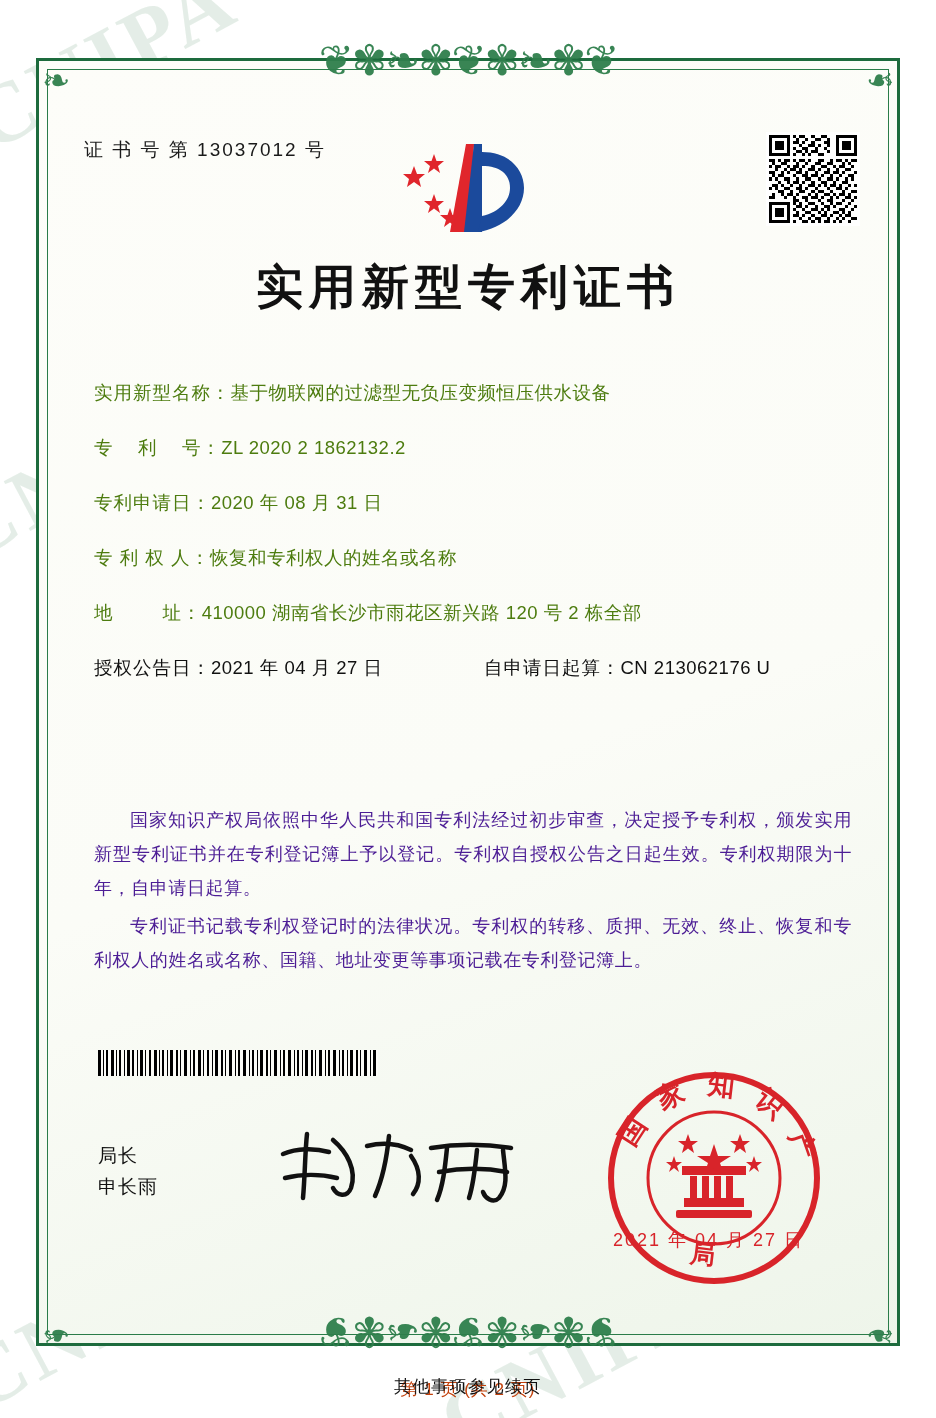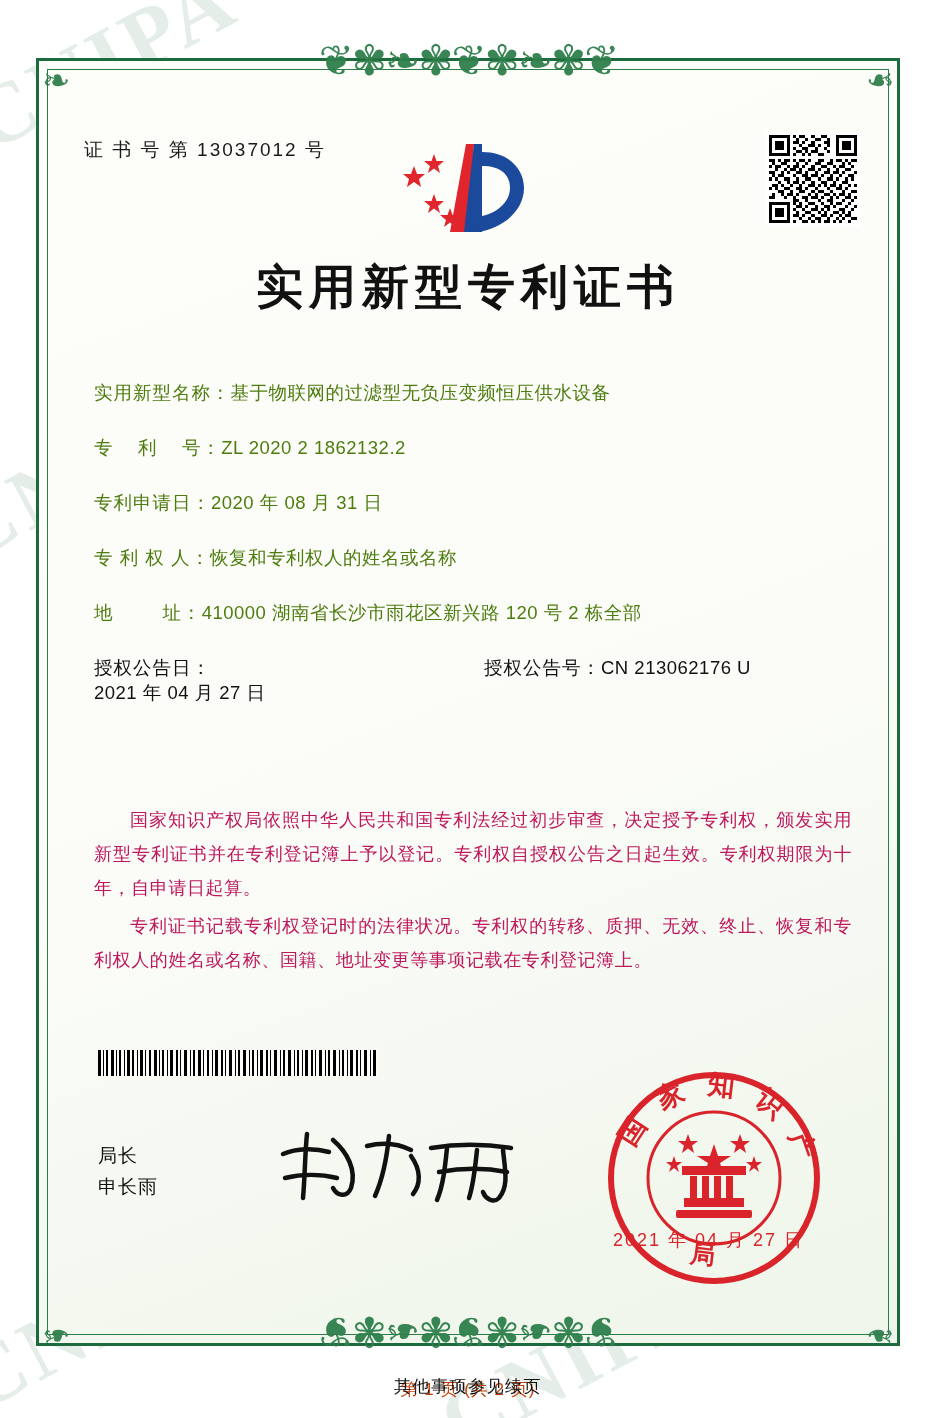--- a/index.html
+++ b/index.html
@@ -171,30 +171,30 @@
     align-items: baseline;
     margin-bottom: 24px;
     font-size: 18.5px;
     color: #111;
     font-family: "Liberation Sans", sans-serif;
   }
   .row-split .half {
     display: flex;
     align-items: baseline;
   }
-  .row-split .half.left { width: 390px; flex-direction: column; }
+  .row-split .half.left { width: 390px; }
 
   .paras {
     position: absolute;
     left: 58px;
     right: 48px;
     top: 745px;
     font-size: 18px;
     line-height: 34px;
-    color: #be185d;
+    color: #4c1d95;
     text-align: justify;
     font-family: "Liberation Sans", sans-serif;
   }
   .paras p {
     margin: 0 0 4px 0;
     text-indent: 2em;
     letter-spacing: .6px;
   }
 
   
@@ -566,21 +566,21 @@
       <div class="field-row">
         <span class="fld-label">地        址：</span>
         <span class="fld-value">410000 湖南省长沙市雨花区新兴路 120 号 2 栋全部</span>
       </div>
       <div class="row-split">
         <span class="half left">
           <span class="fld-label">授权公告日：</span>
           <span class="fld-value">2021 年 04 月 27 日</span>
         </span>
         <span class="half">
-          <span class="fld-label">授权公告号：</span>
+          <span class="fld-label">自申请日起算：</span>
           <span class="fld-value">CN 213062176 U</span>
         </span>
       </div>
     </div>
 
     <div class="paras">
       <p>国家知识产权局依照中华人民共和国专利法经过初步审查，决定授予专利权，颁发实用新型专利证书并在专利登记簿上予以登记。专利权自授权公告之日起生效。专利权期限为十年，自申请日起算。</p>
       <p>专利证书记载专利权登记时的法律状况。专利权的转移、质押、无效、终止、恢复和专利权人的姓名或名称、国籍、地址变更等事项记载在专利登记簿上。</p>
     </div>
 

